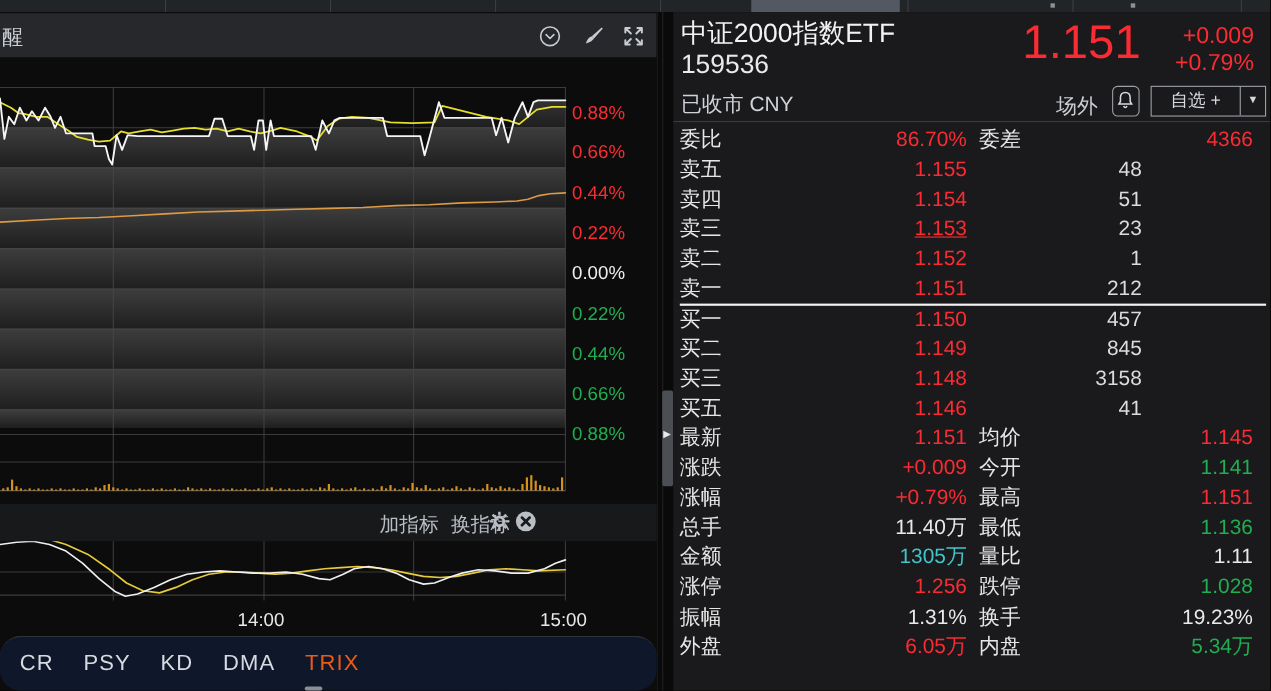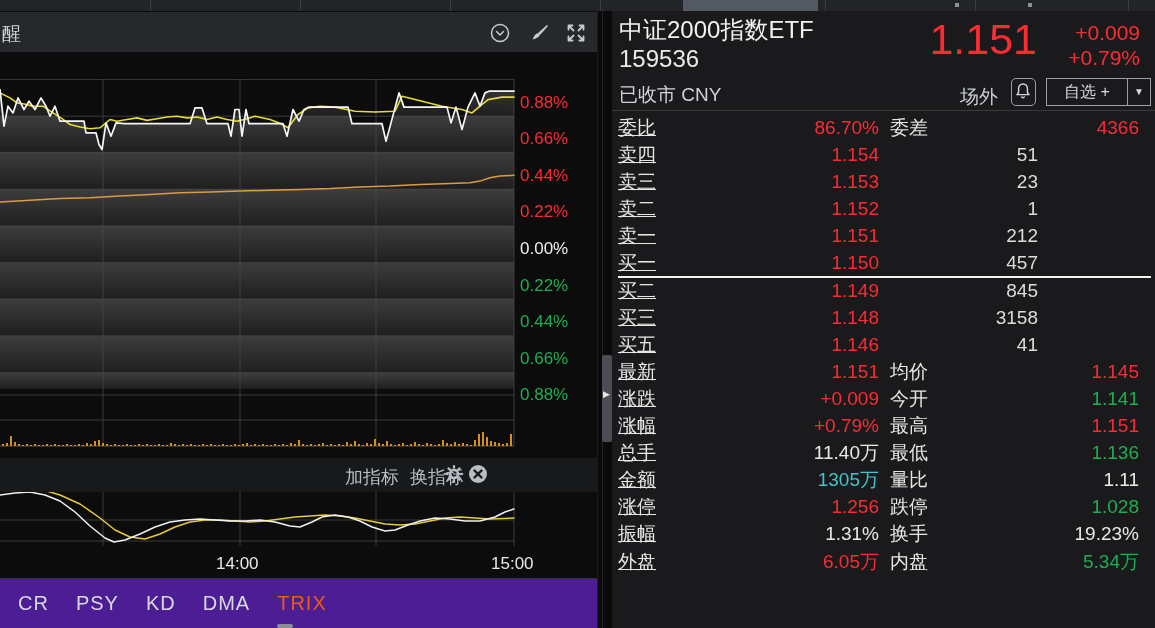--- a/index.html
+++ b/index.html
@@ -17,22 +17,22 @@
   .tb-icon{position:absolute;top:10px;width:22px;height:22px;color:#c7ccd2;cursor:pointer;}
   #icon-clock{left:489px;} #icon-brush{left:528px;} #icon-expand{left:565px;}
   #chart-svg{position:absolute;left:0;top:41px;z-index:1;}
   .axis-label{position:absolute;left:520px;width:62px;font-size:17px;z-index:2;}
   #indicator-bar{position:absolute;left:0;top:447px;width:597px;height:34px;background:#17191b;z-index:3;}
   #indicator-bar .lbl{position:absolute;top:7px;font-size:18px;color:#b9bec4;cursor:pointer;}
   #add-ind{left:345px;} #switch-ind{left:410px;}
   #icon-gear{position:absolute;left:444px;top:6px;width:20px;height:20px;color:#b9bec4;cursor:pointer;}
   #icon-close{position:absolute;left:468px;top:6px;width:20px;height:20px;cursor:pointer;}
   .time-label{position:absolute;top:543px;font-size:17px;color:#e8e8e8;z-index:2;}
-  #tab-bar{position:absolute;left:0;top:567px;width:597px;height:50px;background:#4c1d95;border-top:1px solid #303336;
-    display:flex;align-items:center;padding-left:18px;box-sizing:border-box;gap:27px;z-index:3;}
+  #tab-bar{position:absolute;left:0;top:567px;width:597px;height:50px;background:#0f172a;border-top:1px solid #303336;
+    display:flex;align-items:center;padding-left:18px;box-sizing:border-box;gap:27px;z-index:3;border-radius:19px;}
   #tab-bar .tab{font-size:20px;color:#d7dbe0;cursor:pointer;letter-spacing:1px;}
   #tab-bar .tab.active{color:#ea5b15;}
   #mini-scroll{position:absolute;left:277px;top:613px;width:16px;height:4px;background:#8a8f94;border-radius:2px;z-index:4;}
   
   #splitter{position:absolute;left:597px;top:11px;width:15px;height:617px;background:#0a0a0a;border-left:1px solid #1c1c1c;}
   #splitter .track{position:absolute;left:4px;top:0;width:1px;height:617px;background:#232323;}
   #splitter-thumb{position:absolute;left:4px;top:344px;width:10px;height:87px;background:#4b4e52;border-radius:2px;cursor:pointer;}
   #splitter-arrow{position:absolute;left:5px;top:378px;font-size:9px;color:#e9e9e9;cursor:pointer;}
   
   #right-panel{position:absolute;left:612px;top:11px;width:543px;height:617px;background:#1a1a1c;}
@@ -43,21 +43,21 @@
   #rp-change{position:absolute;right:15px;top:9px;font-size:21px;line-height:25px;text-align:right;}
   #rp-otc{position:absolute;left:348px;top:73px;font-size:19px;color:#c9ced4;}
   #bell-box{position:absolute;left:399px;top:67px;width:23px;height:26px;border:1px solid #9aa0a6;border-radius:5px;cursor:pointer;}
   #bell-box svg{position:absolute;left:3px;top:3px;color:#d5d9dd;}
   #watch-box{position:absolute;left:434px;top:67px;width:103px;height:26px;border:1px solid #9aa0a6;display:flex;cursor:pointer;}
   #watch-label{width:80px;text-align:center;font-size:16px;color:#d5d9dd;line-height:26px;}
   #watch-caret{width:22px;border-left:1px solid #9aa0a6;text-align:center;font-size:10px;color:#d5d9dd;line-height:26px;}
   #rp-sep{position:absolute;left:0;top:99px;width:543px;height:1px;background:#3a3a3a;}
   #rows{position:absolute;left:0;top:103px;width:543px;}
   .qrow{position:relative;height:27.1px;font-size:19px;line-height:27.1px;}
-  .qrow .l1{position:absolute;left:6px;color:#e6e6e6;text-decoration:underline;}
+  .qrow .l1{position:absolute;left:6px;color:#e6e6e6;}
   .qrow .v1{position:absolute;right:276px;}
   .qrow .qty{position:absolute;right:117px;color:#dcdcdc;}
   .qrow .l2{position:absolute;left:278px;color:#e6e6e6;}
   .qrow .v2{position:absolute;right:16px;}
   #book-sep{position:absolute;left:6px;top:265px;width:533px;height:2px;background:#f2f2f2;z-index:2;}
 </style>
 </head>
 <body>
 
 <div id="app">
@@ -362,27 +362,32 @@
     </div>
     <div id="rp-sep"></div>
     <div id="rows">
         <div class="qrow">
           <span class="l1">委比</span>
           <span class="v1" style="color: rgb(250, 43, 51);">86.70%</span>
           <span class="l2">委差</span>
           <span class="v2" style="color: rgb(250, 43, 51);">4366</span>
         </div>
         <div class="qrow">
+          <span class="l1">卖五</span>
+          <span class="v1" style="color: rgb(250, 43, 51);">1.155</span>
+          <span class="qty">48</span>
+        </div>
+        <div class="qrow">
           <span class="l1">卖四</span>
           <span class="v1" style="color: rgb(250, 43, 51);">1.154</span>
           <span class="qty">51</span>
         </div>
         <div class="qrow">
           <span class="l1">卖三</span>
-          <span class="v1" style="color: rgb(250, 43, 51);">1.153</span>
+          <span class="v1" style="color: rgb(250, 43, 51); text-decoration: underline;">1.153</span>
           <span class="qty">23</span>
         </div>
         <div class="qrow">
           <span class="l1">卖二</span>
           <span class="v1" style="color: rgb(250, 43, 51);">1.152</span>
           <span class="qty">1</span>
         </div>
         <div class="qrow">
           <span class="l1">卖一</span>
           <span class="v1" style="color: rgb(250, 43, 51);">1.151</span>

